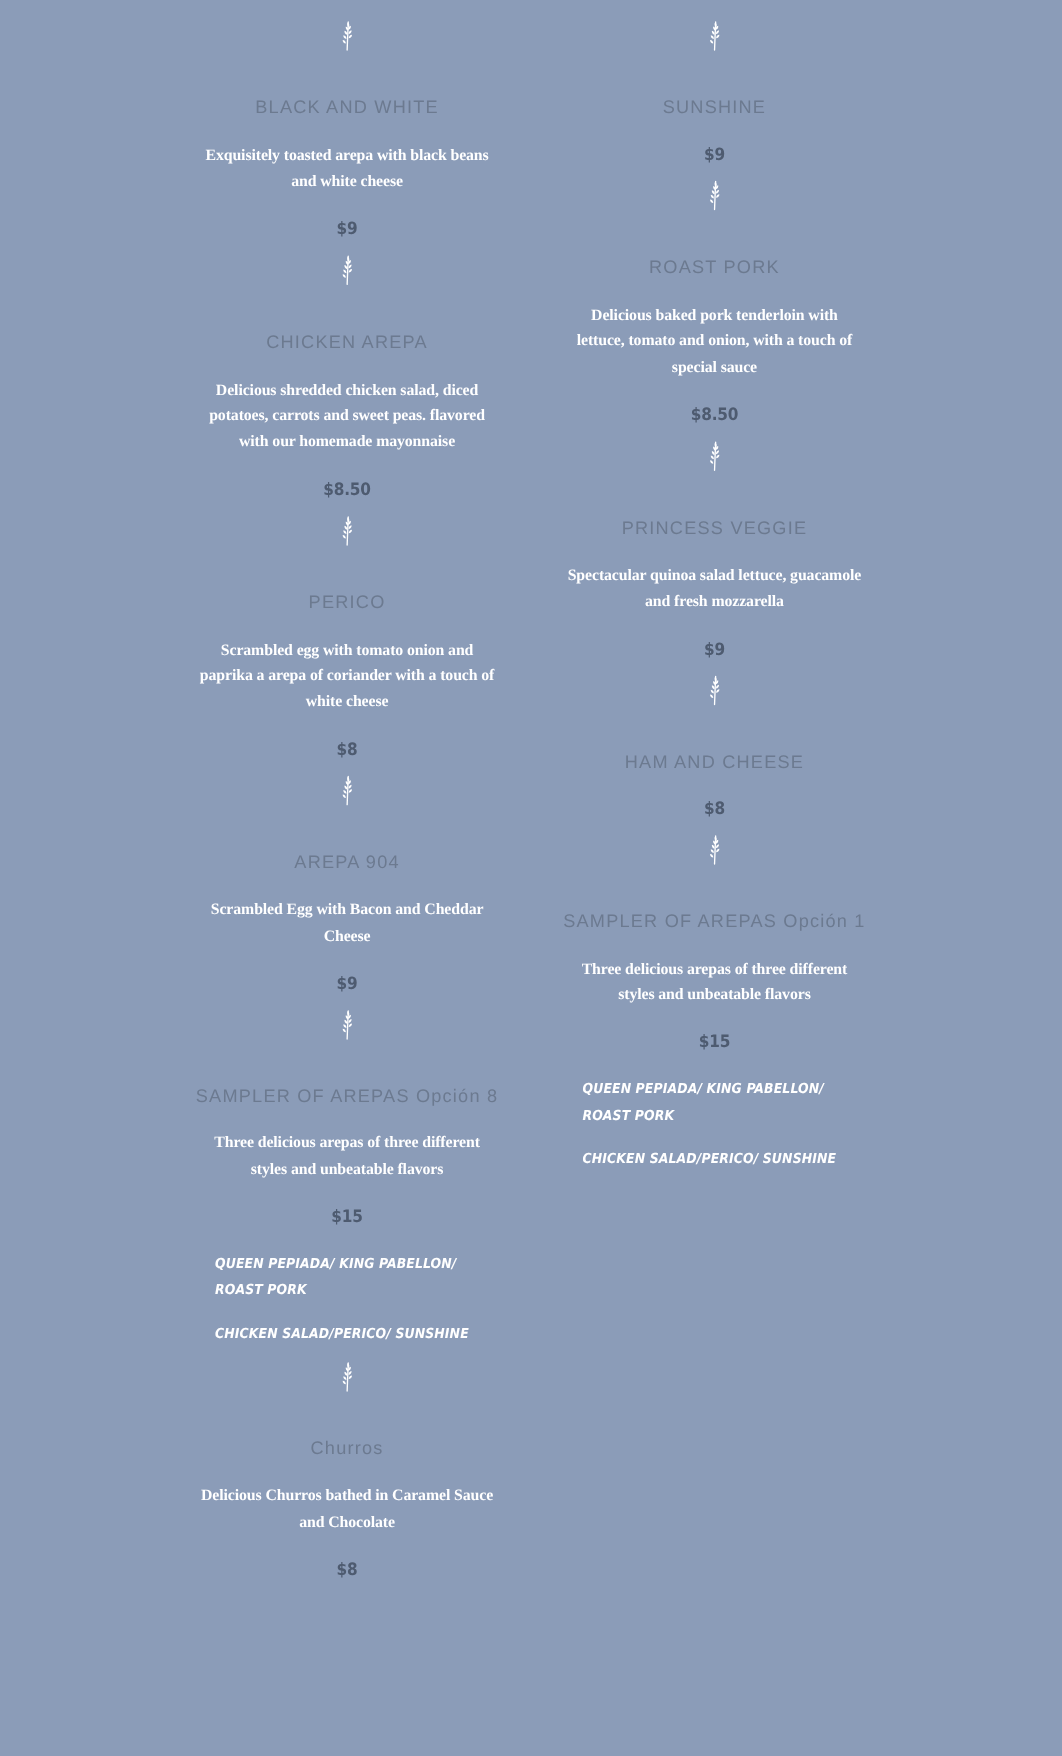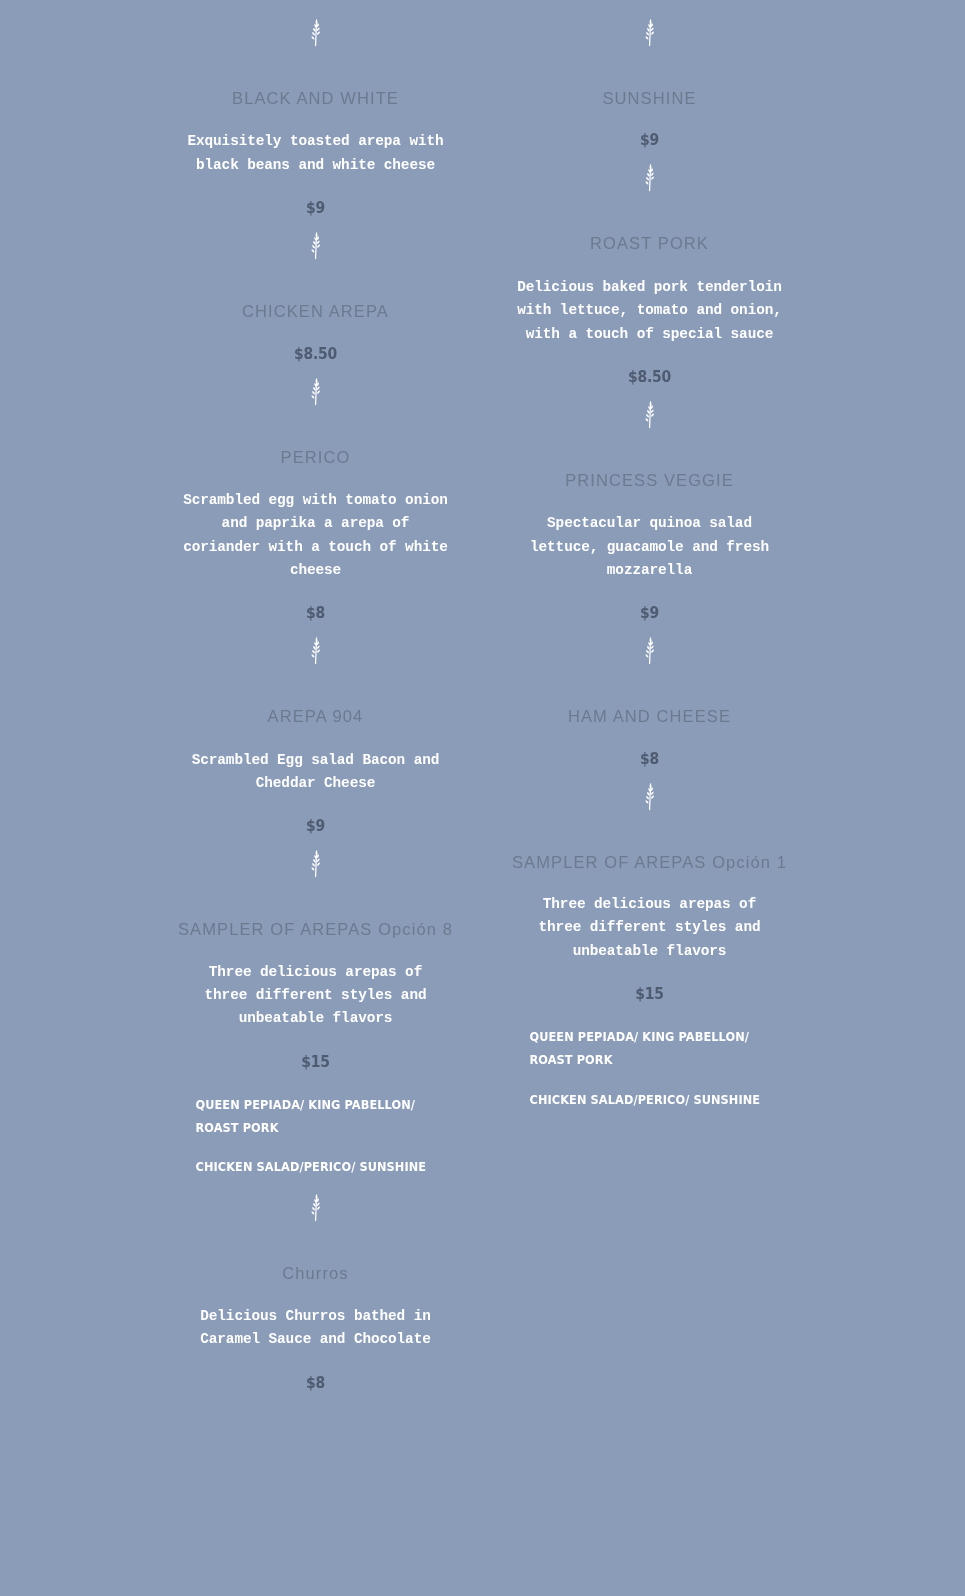--- a/index.html
+++ b/index.html
@@ -48,21 +48,21 @@
     font-size: 16.5px;
     font-weight: 300;
     letter-spacing: 1.1px;
     color: #6c7a90;
     text-align: center;
     line-height: 1.3;
     margin: 26px 0 0 0;
     white-space: nowrap;
   }
   .desc {
-    font-family: Liberation Mono, monospace;
+    font-family: Liberation Serif, serif;
     font-size: 14.4px;
     font-weight: 700;
     color: #ffffff;
     text-align: center;
     line-height: 1.62;
     margin: 21px 0 0 0;
     width: 268px;
     letter-spacing: -0.1px;
   }
   .price {
@@ -71,20 +71,21 @@
     font-weight: 700;
     color: #4e5b70;
     text-align: center;
     margin: 22px 0 0 0;
     letter-spacing: -0.2px;
   }
   .sublines {
     width: 240px;
     margin: 22px 0 0 0;
     align-self: center;
+    font-style: italic;
   }
   .subline {
     font-family: "DejaVu Sans Condensed", "Liberation Sans Narrow", "Liberation Sans", sans-serif;
     font-size: 12.6px;
     font-weight: 700;
     color: #ffffff;
     text-align: left;
     line-height: 1.85;
     letter-spacing: 0.1px;
     margin: 0 0 16px 0;
@@ -127,20 +128,21 @@
         <path d="M16.6 9.4c0.2 1.8-1.0 3.3-2.7 3.5-0.2-1.8 1.0-3.3 2.7-3.5z"></path>
         <path d="M9.2 14.1c1.8 0.2 3.0 1.7 2.7 3.4-1.8-0.2-3.0-1.7-2.7-3.4z"></path>
         <path d="M17.0 13.5c0 1.8-1.3 3.2-3.0 3.2 0-1.8 1.3-3.2 3.0-3.2z"></path>
         <path d="M8.5 18.3c1.7 0.1 3.0 1.5 2.9 3.2-1.7-0.1-3.0-1.5-2.9-3.2z"></path>
         <path d="M13.6 1.3c0.35 0 0.62 0.28 0.6 0.63l-1.0 25.6c-0.02 0.35-0.3 0.62-0.64 0.6-0.34-0.02-0.6-0.3-0.58-0.64l1.0-25.6c0.01-0.33 0.28-0.59 0.62-0.59z"></path>
       </g>
     </svg>
   </span>
 <div class="item">
         <div class="heading">CHICKEN AREPA</div>
+        <div class="desc">Delicious shredded chicken salad, diced potatoes, carrots and sweet peas. flavored with our homemade mayonnaise</div>
         <div class="price">$8.50</div>
       </div>
   <span class="divider">
     <svg class="wheat" viewBox="0 0 26 30" aria-hidden="true">
       <g fill="#ffffff">
         <path d="M13.1 2.2c1.5 1.1 1.9 3.0 1.0 4.5-1.5-1.1-1.9-3.0-1.0-4.5z"></path>
         <path d="M11.4 6.0c1.7 0.6 2.6 2.3 2.1 3.9-1.7-0.6-2.6-2.3-2.1-3.9z"></path>
         <path d="M15.9 5.4c0.4 1.8-0.6 3.4-2.3 3.8-0.4-1.8 0.6-3.4 2.3-3.8z"></path>
         <path d="M10.2 10.0c1.8 0.4 2.8 2.0 2.4 3.7-1.8-0.4-2.8-2.0-2.4-3.7z"></path>
         <path d="M16.6 9.4c0.2 1.8-1.0 3.3-2.7 3.5-0.2-1.8 1.0-3.3 2.7-3.5z"></path>
@@ -166,21 +168,21 @@
         <path d="M16.6 9.4c0.2 1.8-1.0 3.3-2.7 3.5-0.2-1.8 1.0-3.3 2.7-3.5z"></path>
         <path d="M9.2 14.1c1.8 0.2 3.0 1.7 2.7 3.4-1.8-0.2-3.0-1.7-2.7-3.4z"></path>
         <path d="M17.0 13.5c0 1.8-1.3 3.2-3.0 3.2 0-1.8 1.3-3.2 3.0-3.2z"></path>
         <path d="M8.5 18.3c1.7 0.1 3.0 1.5 2.9 3.2-1.7-0.1-3.0-1.5-2.9-3.2z"></path>
         <path d="M13.6 1.3c0.35 0 0.62 0.28 0.6 0.63l-1.0 25.6c-0.02 0.35-0.3 0.62-0.64 0.6-0.34-0.02-0.6-0.3-0.58-0.64l1.0-25.6c0.01-0.33 0.28-0.59 0.62-0.59z"></path>
       </g>
     </svg>
   </span>
 <div class="item">
         <div class="heading">AREPA 904</div>
-        <div class="desc">Scrambled Egg salad Bacon and Cheddar Cheese</div>
+        <div class="desc">Scrambled Egg with Bacon and Cheddar Cheese</div>
         <div class="price">$9</div>
       </div>
   <span class="divider">
     <svg class="wheat" viewBox="0 0 26 30" aria-hidden="true">
       <g fill="#ffffff">
         <path d="M13.1 2.2c1.5 1.1 1.9 3.0 1.0 4.5-1.5-1.1-1.9-3.0-1.0-4.5z"></path>
         <path d="M11.4 6.0c1.7 0.6 2.6 2.3 2.1 3.9-1.7-0.6-2.6-2.3-2.1-3.9z"></path>
         <path d="M15.9 5.4c0.4 1.8-0.6 3.4-2.3 3.8-0.4-1.8 0.6-3.4 2.3-3.8z"></path>
         <path d="M10.2 10.0c1.8 0.4 2.8 2.0 2.4 3.7-1.8-0.4-2.8-2.0-2.4-3.7z"></path>
         <path d="M16.6 9.4c0.2 1.8-1.0 3.3-2.7 3.5-0.2-1.8 1.0-3.3 2.7-3.5z"></path>

